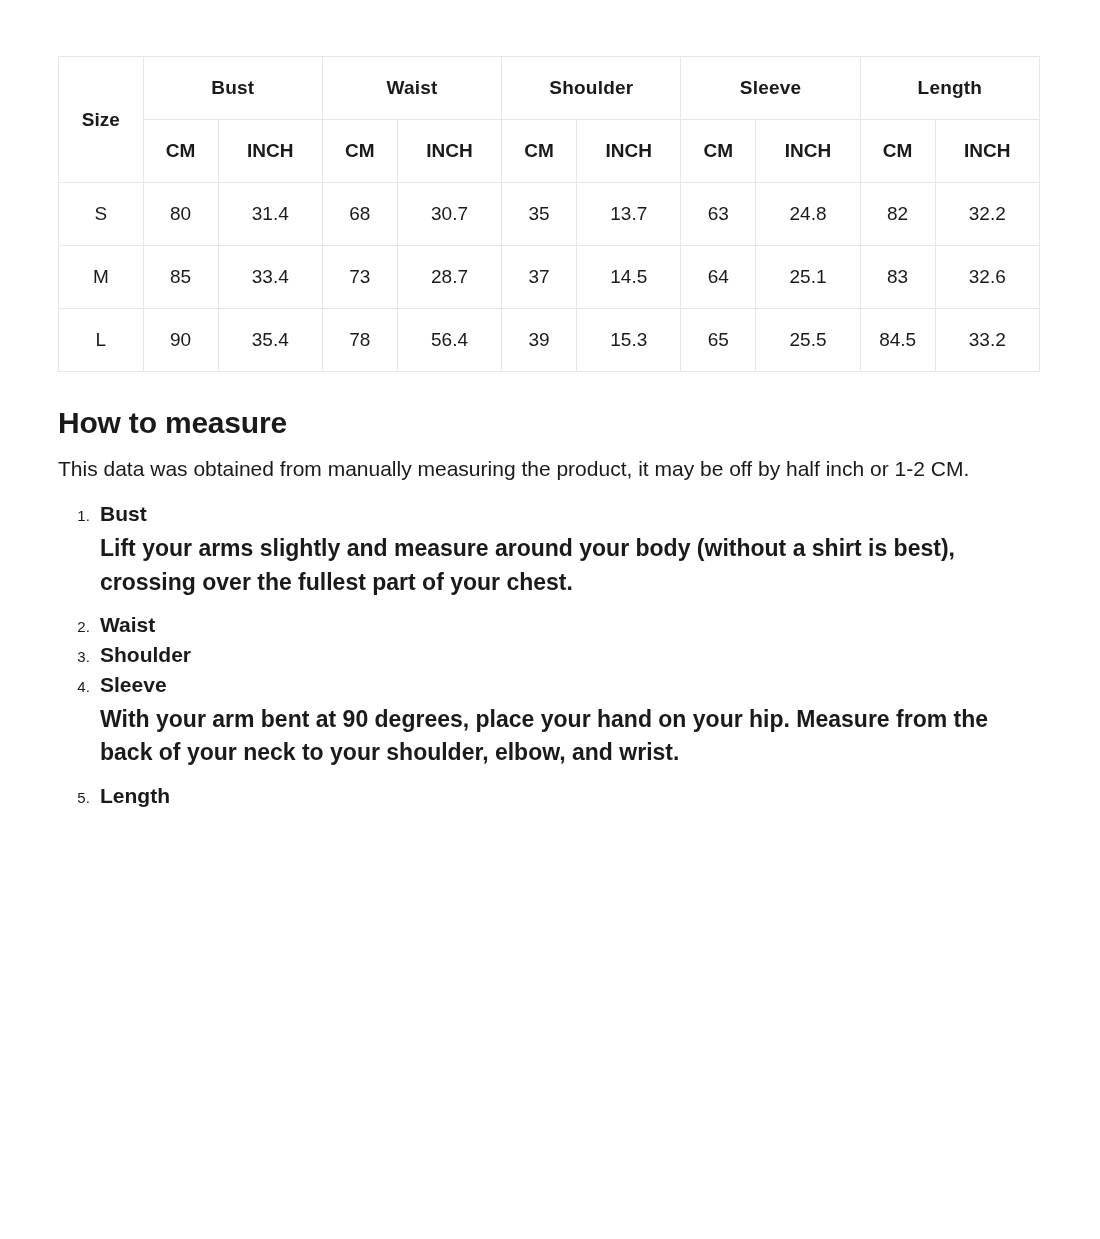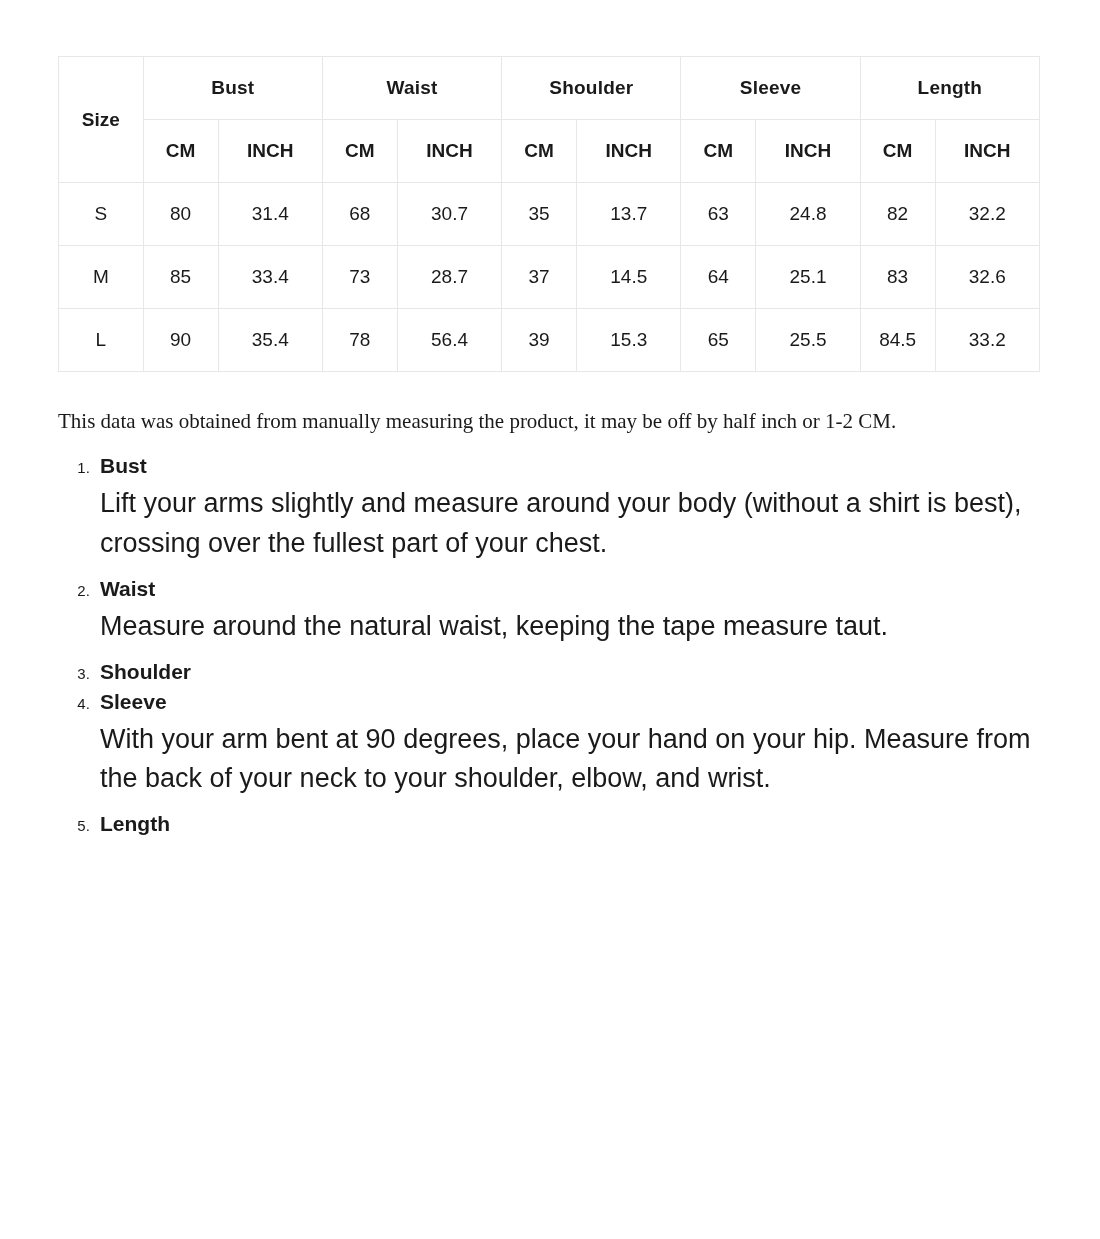--- a/index.html
+++ b/index.html
@@ -59,21 +59,20 @@
     font-size: 30px;
     font-weight: bold;
     margin: 10px 0 14px 0;
     letter-spacing: -0.2px;
   }
   p.intro {
     font-size: 21px;
     line-height: 1.45;
     margin: 0 0 18px 0;
     max-width: 980px;
-    font-family: Liberation Serif, serif;
   }
   ol.measure-list {
     margin: 0;
     padding-left: 36px;
     font-size: 15px;
   }
   ol.measure-list > li {
     margin-bottom: 4px;
     padding-left: 6px;
   }
@@ -81,26 +80,26 @@
     font-size: 15px;
     color: #1a1a1a;
   }
   .item-title {
     font-size: 21px;
     font-weight: bold;
     display: block;
     margin-bottom: 6px;
   }
   .item-body {
-    font-size: 27px;
+    font-size: 23px;
     line-height: 1.45;
     display: block;
     margin-bottom: 14px;
     max-width: 960px;
-    font-weight: normal;
+    font-weight: bold;
   }
 </style>
 </head>
 <body>
 
 <div class="page">
 
   <table class="size-table">
     <colgroup>
       <col class="col-size">
@@ -173,30 +172,30 @@
         <td>39</td>
         <td>15.3</td>
         <td>65</td>
         <td>25.5</td>
         <td>84.5</td>
         <td>33.2</td>
       </tr>
     </tbody>
   </table>
 
+  <h2 class="section-title">How to measure</h2>
   <p class="intro">This data was obtained from manually measuring the product, it may be off by half inch or 1-2 CM.</p>
 
   <ol class="measure-list">
     <li>
       <span class="item-title">Bust</span>
       <span class="item-body">Lift your arms slightly and measure around your body (without a shirt is best), crossing over the fullest part of your chest.</span>
     </li>
     <li>
       <span class="item-title">Waist</span>
-      <span class="item-body">Measure around the natural waist, keeping the tape measure taut.</span>
     </li>
     <li>
       <span class="item-title">Shoulder</span>
     </li>
     <li>
       <span class="item-title">Sleeve</span>
       <span class="item-body">With your arm bent at 90 degrees, place your hand on your hip. Measure from the back of your neck to your shoulder, elbow, and wrist.</span>
     </li>
     <li>
       <span class="item-title">Length</span>

